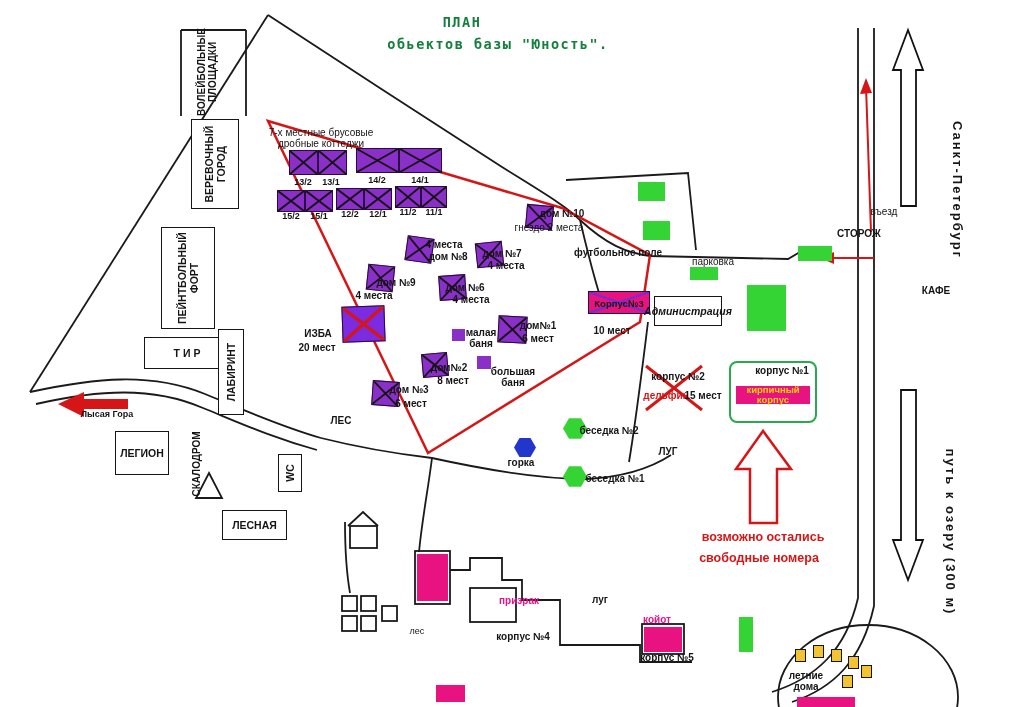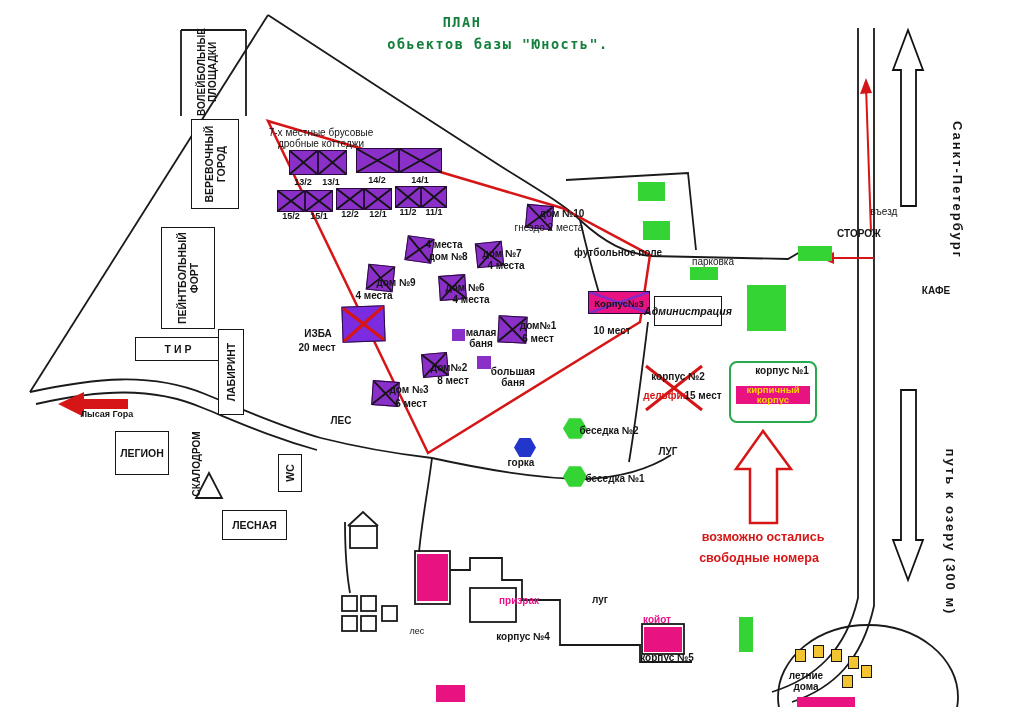--- a/index.html
+++ b/index.html
@@ -226,21 +226,21 @@
         <span class="hl">Корпус№3</span>
       </div>
       <div class="box" style="left: 191px; top: 119px; width: 48px; height: 90px;">
         <span style="transform: rotate(-90deg);">ВЕРЕВОЧНЫЙ
 ГОРОД</span>
       </div>
       <div class="box" style="left: 161px; top: 227px; width: 54px; height: 102px;">
         <span style="transform: rotate(-90deg);">ПЕЙНТБОЛЬНЫЙ
 ФОРТ</span>
       </div>
-      <div class="box" style="left: 135px; top: 337px; width: 86px; height: 24px;">
+      <div class="box" style="left: 144px; top: 337px; width: 86px; height: 32px;">
         <span>Т И Р</span>
       </div>
       <div class="box" style="left: 218px; top: 329px; width: 26px; height: 86px;">
         <span style="transform: rotate(-90deg);">ЛАБИРИНТ</span>
       </div>
       <div class="box" style="left: 115px; top: 431px; width: 54px; height: 44px;">
         <span>ЛЕГИОН</span>
       </div>
       <div class="box" style="left: 278px; top: 454px; width: 24px; height: 38px;">
         <span style="transform: rotate(-90deg);">WC</span>

